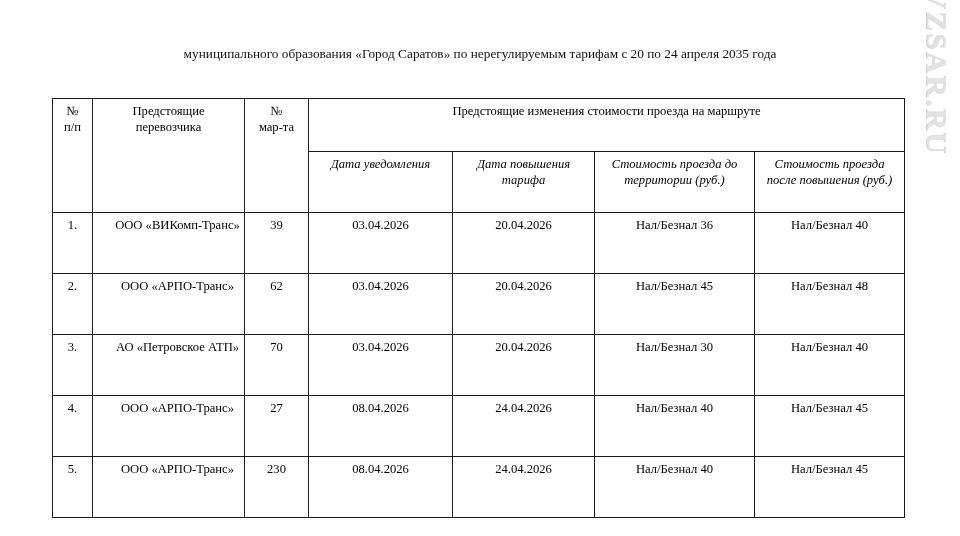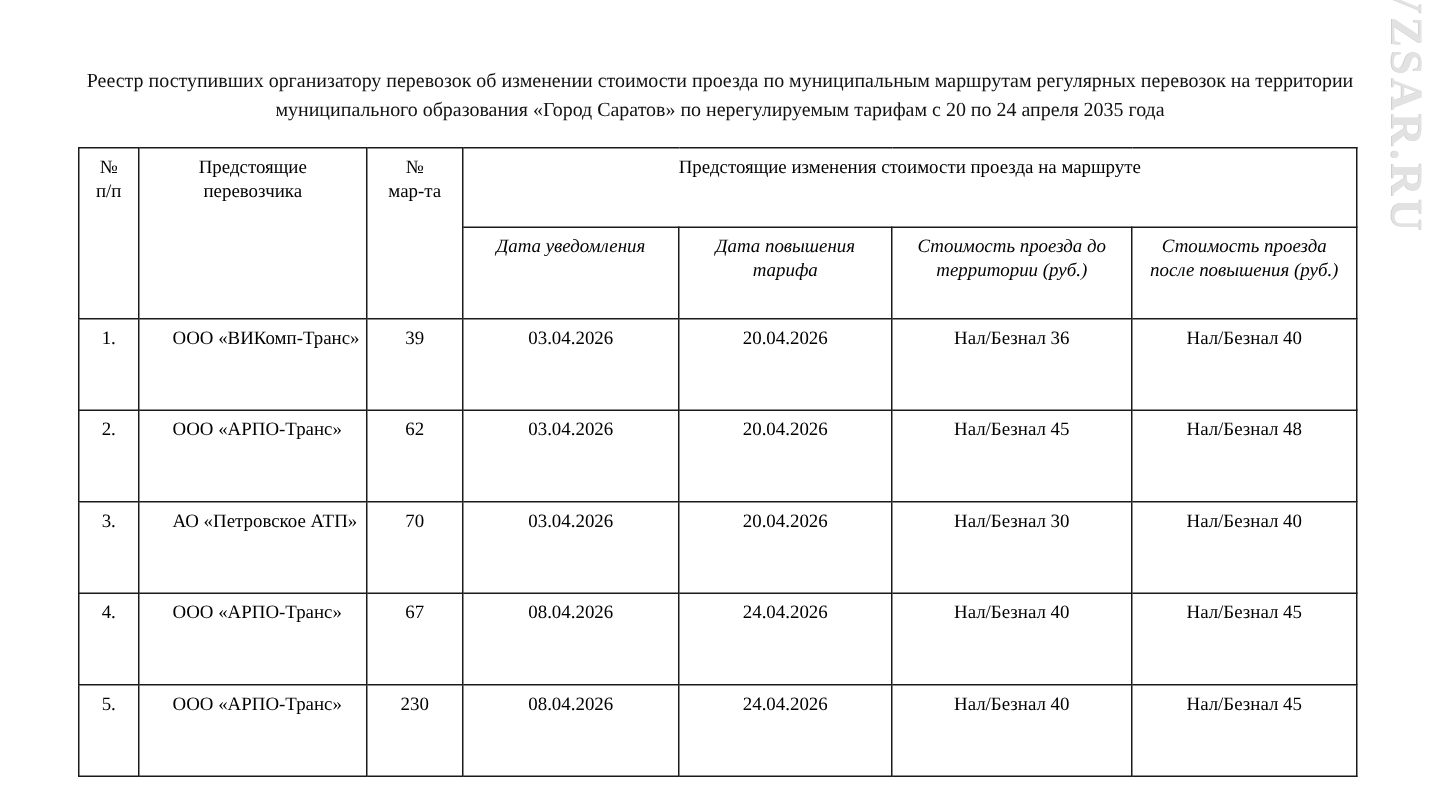--- a/index.html
+++ b/index.html
@@ -69,21 +69,21 @@
   .col-date2{ width: 142px; }
   .col-pre  { width: 160px; }
   .col-post { width: 150px; }
 
   tbody td {
     height: 52px;
     vertical-align: top;
     padding-top: 8px;
   }
   tbody td.np { text-align: center; }
-  tbody td.name { text-align: left; padding-left: 22px; }
+  tbody td.name { text-align: center; padding-left: 22px; }
 
   .watermark {
     position: absolute;
     right: 6px;
     top: 156px;
     font-family: "Liberation Serif", serif;
     font-size: 30px;
     letter-spacing: 2px;
     color: #e2e2e2;
     text-shadow: 0 1px 0 #cfcfcf;
@@ -93,21 +93,20 @@
     pointer-events: none;
     font-weight: bold;
   }
 </style>
 </head>
 <body>
 
 <div class="page">
 
   <div class="doc-title">
-    <span class="line">Реестр поступивших организатору перевозок об изменении стоимости проезда по муниципальным маршрутам регулярных перевозок на территории</span>
     <span class="line">муниципального образования «Город Саратов» по нерегулируемым тарифам с 20 по 24 апреля 2035 года</span>
   </div>
 
   <div class="table-wrap">
     <table class="registry">
       <colgroup>
         <col class="col-np">
         <col class="col-name">
         <col class="col-marsh">
         <col class="col-date1">
@@ -171,21 +170,21 @@
           <td class="name">АО «Петровское АТП»</td>
           <td>70</td>
           <td>03.04.2026</td>
           <td>20.04.2026</td>
           <td>Нал/Безнал 30</td>
           <td>Нал/Безнал 40</td>
         </tr>
         <tr>
           <td class="np">4.</td>
           <td class="name">ООО «АРПО-Транс»</td>
-          <td>67</td>
+          <td>27</td>
           <td>08.04.2026</td>
           <td>24.04.2026</td>
           <td>Нал/Безнал 40</td>
           <td>Нал/Безнал 45</td>
         </tr>
         <tr>
           <td class="np">5.</td>
           <td class="name">ООО «АРПО-Транс»</td>
           <td>230</td>
           <td>08.04.2026</td>

